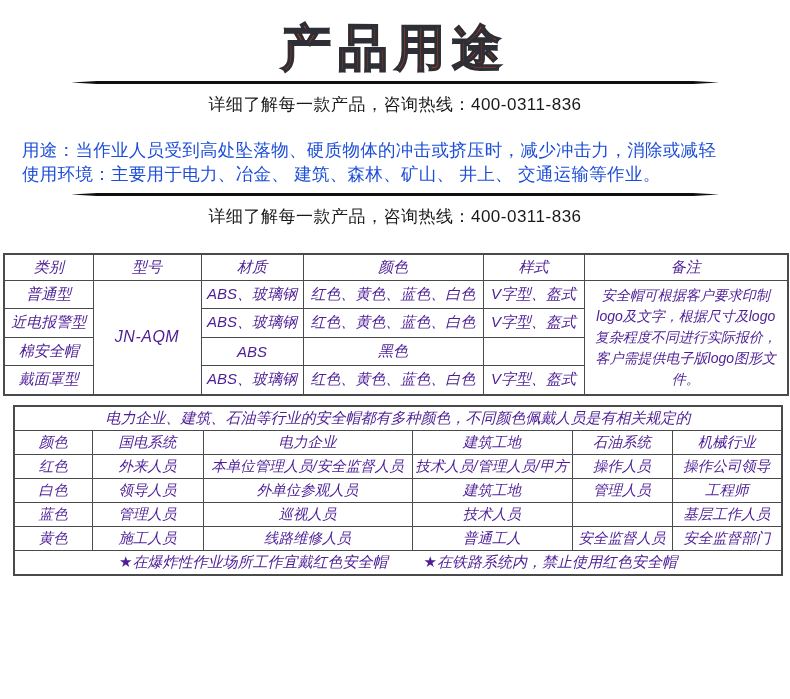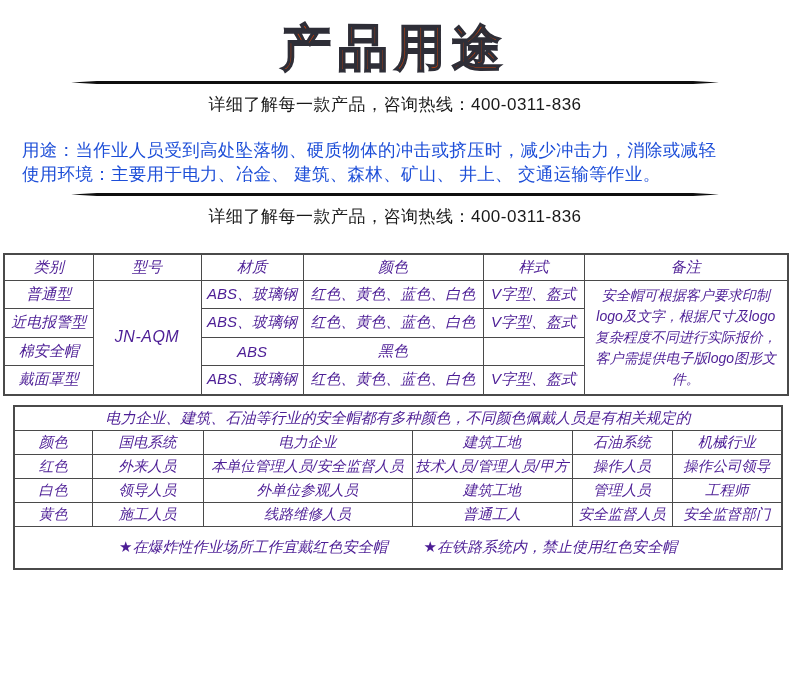--- a/index.html
+++ b/index.html
@@ -70,21 +70,21 @@
     padding: 4px 7px;
     white-space: normal;
   }
   .color-table {
     width: 768px;
     margin: 9px 0 0 13px;
     border: 2px solid #4a4a4a;
   }
   .color-table th, .color-table td { height: 24px; font-size: 14.5px; }
   .color-table .caption-cell { height: 25px; font-size: 15px; }
-  .color-table .footer-cell { height: 42px; font-size: 15px; }
+  .color-table .footer-cell { height: 24px; font-size: 15px; }
   .footnote + .footnote { margin-left: 36px; }
 </style>
 </head>
 <body>
 
 <div>
 
   <section class="usage-section">
     <h1 class="section-title">产品用途</h1>
     <div class="divider"></div>
@@ -177,20 +177,28 @@
       </tr>
       <tr>
         <td>白色</td>
         <td>领导人员</td>
         <td>外单位参观人员</td>
         <td>建筑工地</td>
         <td>管理人员</td>
         <td>工程师</td>
       </tr>
       <tr>
+        <td>蓝色</td>
+        <td>管理人员</td>
+        <td>巡视人员</td>
+        <td>技术人员</td>
+        <td></td>
+        <td>基层工作人员</td>
+      </tr>
+      <tr>
         <td>黄色</td>
         <td>施工人员</td>
         <td>线路维修人员</td>
         <td>普通工人</td>
         <td>安全监督人员</td>
         <td>安全监督部门</td>
       </tr>
       <tr>
         <td class="footer-cell" colspan="6">
           <span class="footnote">★在爆炸性作业场所工作宜戴红色安全帽</span><span class="footnote">★在铁路系统内，禁止使用红色安全帽</span>

